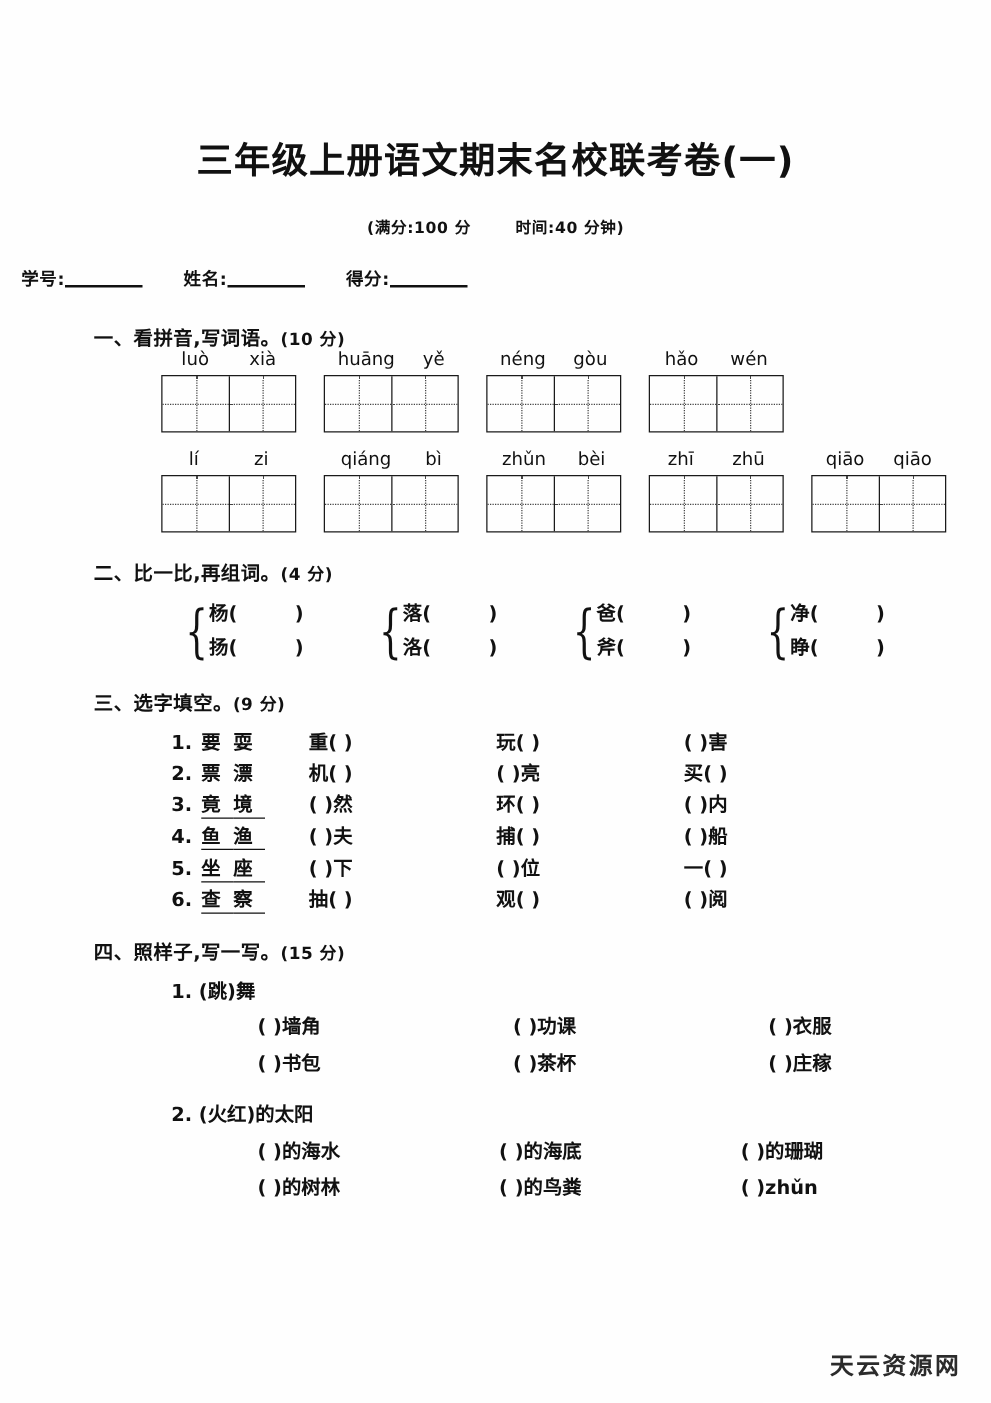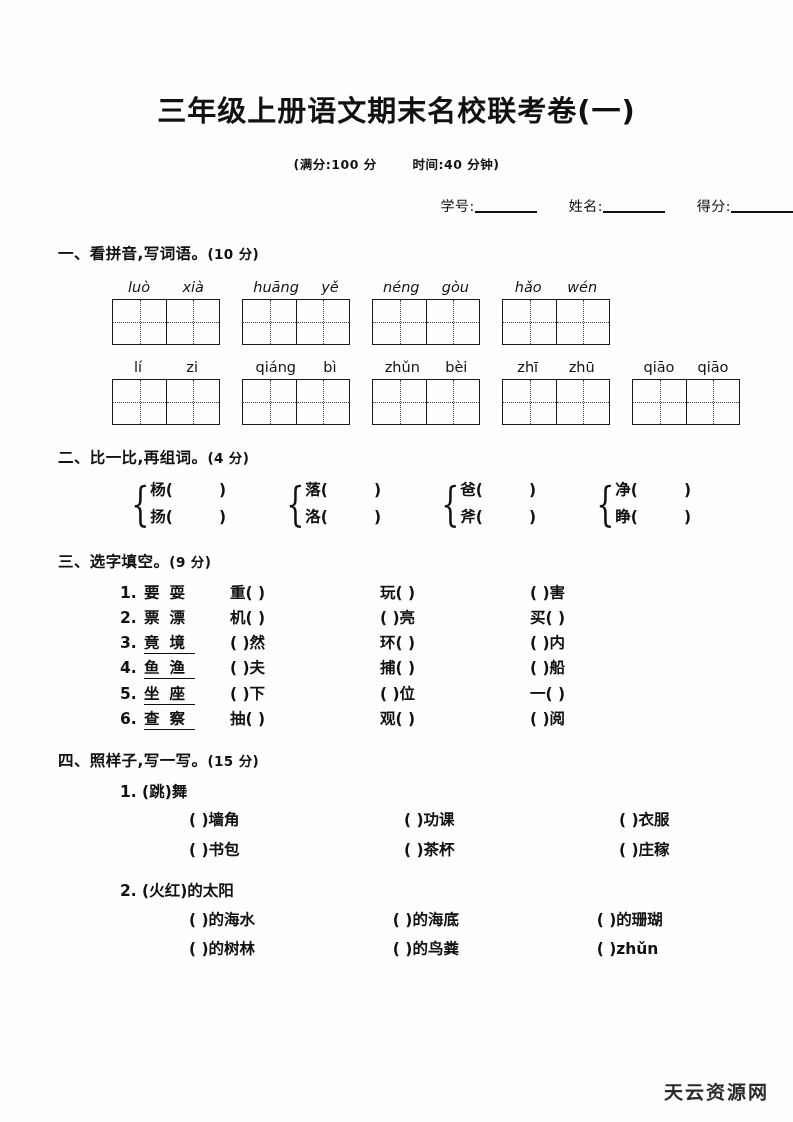--- a/index.html
+++ b/index.html
@@ -15,21 +15,21 @@
     color: #111111;
     overflow: hidden;
   }
   .page {
     position: absolute;
     left: 0; top: 0;
     width: 793px;
     height: 1122px;
     background: #fefefe;
     box-sizing: border-box;
-    padding: 0;
+    padding: 17px;
   }
   
   .title {
     text-align: center;
     font-size: 29px;
     font-weight: bold;
     letter-spacing: 1px;
     margin: 0;
     padding-top: 96px;
     line-height: 1.1;
@@ -37,23 +37,23 @@
   }
   .subtitle {
     text-align: center;
     font-size: 12.5px;
     font-weight: bold;
     margin-top: 26px;
     letter-spacing: 0.5px;
   }
   .subtitle .gap { display:inline-block; width: 26px; }
   .idline {
-    text-align: right;
+    text-align: left;
     font-size: 14px;
-    font-weight: normal;
+    font-weight: bold;
     margin-top: 22px;
     letter-spacing: 0.5px;
   }
   .idline .field { display: inline-block; }
   .idline .blank {
     display: inline-block;
     width: 62px;
     border-bottom: 2px solid #111;
     height: 13px;
     vertical-align: -2px;
@@ -212,21 +212,21 @@
     <span class="field">
       <span>得分:</span><span class="blank"></span>
     </span>
   </div>
 
   <div style="margin-top:26px;">
     <div class="sec-head">
       <span>一、看拼音,写词语。</span><span class="score">(10 分)</span>
     </div>
 
-    <div class="pinyin-row" style="margin-top:16px;font-style:italic;">
+    <div class="pinyin-row" style="">
       <div class="pinyin-cellgroup">
         <div class="pinyin-text">
           <span>luò</span>
           <span>xià</span>
         </div>
         <div class="tianzige">
           <div class="tz-cell"></div>
           <div class="tz-cell"></div>
         </div>
       </div>

